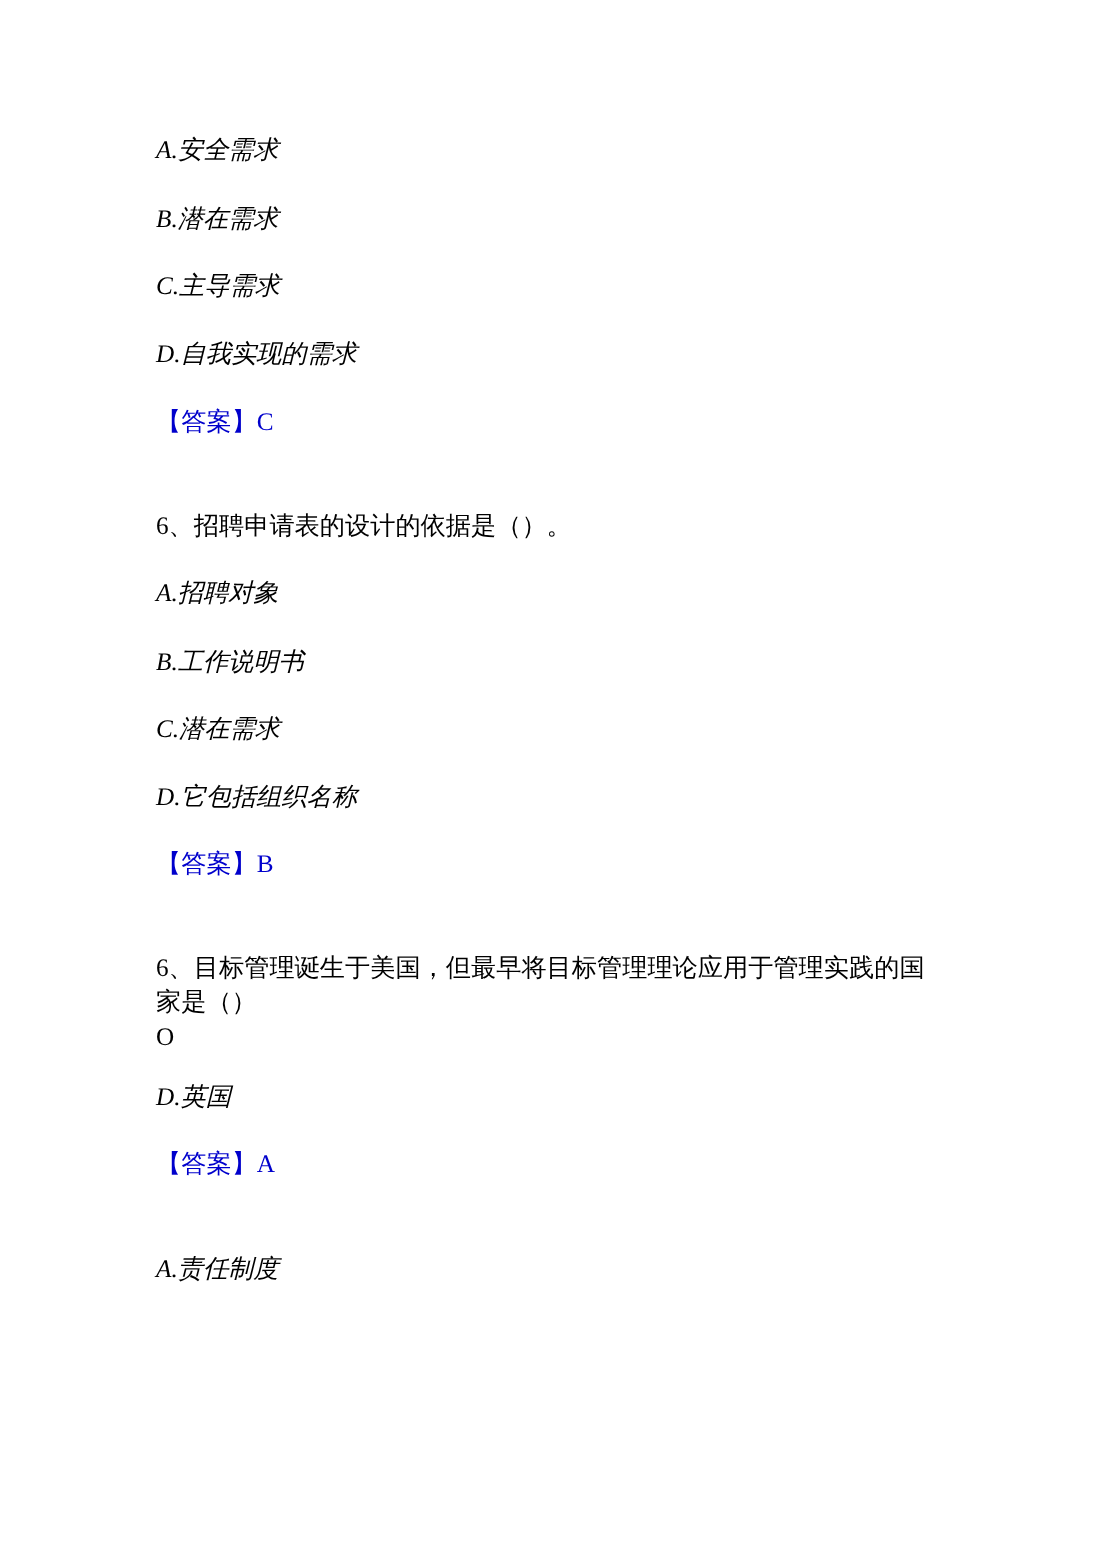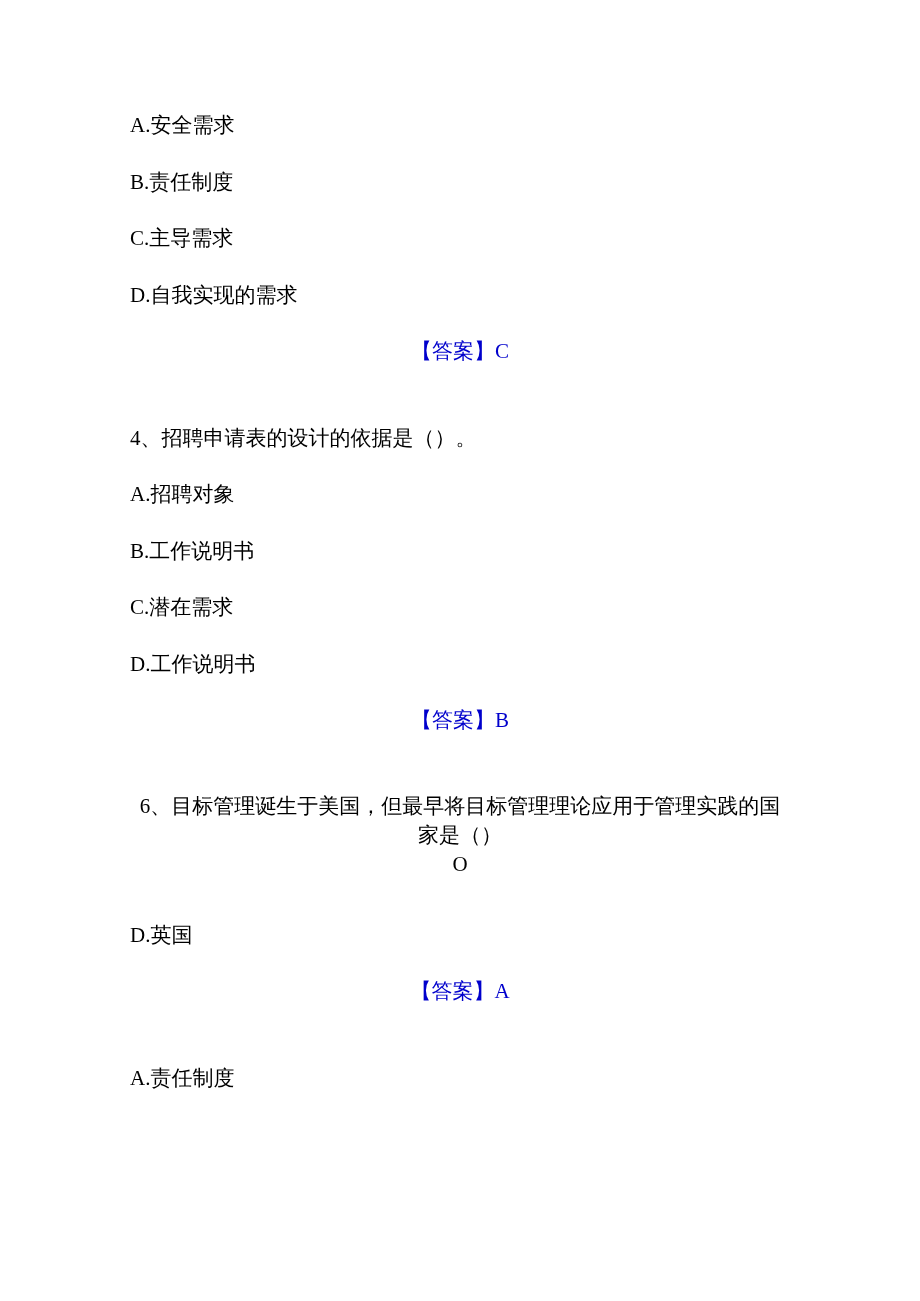--- a/index.html
+++ b/index.html
@@ -15,60 +15,59 @@
       font-size: 21px;
       color: #000000;
       padding: 110px 130px 60px 130px;
       line-height: 1.5;
     }
     .question-block {
       margin-bottom: 55px;
     }
     .option {
       margin-bottom: 25px;
+      font-style: italic;
     }
     .question-text {
       margin-bottom: 25px;
     }
     .answer {
       color: #0000cc;
       margin-top: 14px;
-      text-align: center;
     }
     .answer-label {
       color: #0000cc;
     }
     .answer-value {
       color: #0000cc;
     }
     .question-text-multiline {
-      margin-bottom: 40px;
+      margin-bottom: 19px;
       line-height: 1.4;
-      text-align: center;
     }
   </style>
 </head>
 <body>
 
 <div class="question-block">
   <div class="option">A.安全需求</div>
-  <div class="option">B.责任制度</div>
+  <div class="option">B.潜在需求</div>
   <div class="option">C.主导需求</div>
   <div class="option">D.自我实现的需求</div>
   <div class="answer">
     <span class="answer-label">【答案】</span><span class="answer-value">C</span>
   </div>
 </div>
 
 <div class="question-block">
-  <div class="question-text">4、招聘申请表的设计的依据是（）。</div>
+  <div class="question-text">6、招聘申请表的设计的依据是（）。</div>
   <div class="option">A.招聘对象</div>
   <div class="option">B.工作说明书</div>
   <div class="option">C.潜在需求</div>
-  <div class="option">D.工作说明书</div>
+  <div class="option">D.它包括组织名称</div>
   <div class="answer">
     <span class="answer-label">【答案】</span><span class="answer-value">B</span>
   </div>
 </div>
 
 <div class="question-block">
   <div class="question-text-multiline">
     <div>6、目标管理诞生于美国，但最早将目标管理理论应用于管理实践的国家是（）</div>
     <div>O</div>
   </div>

